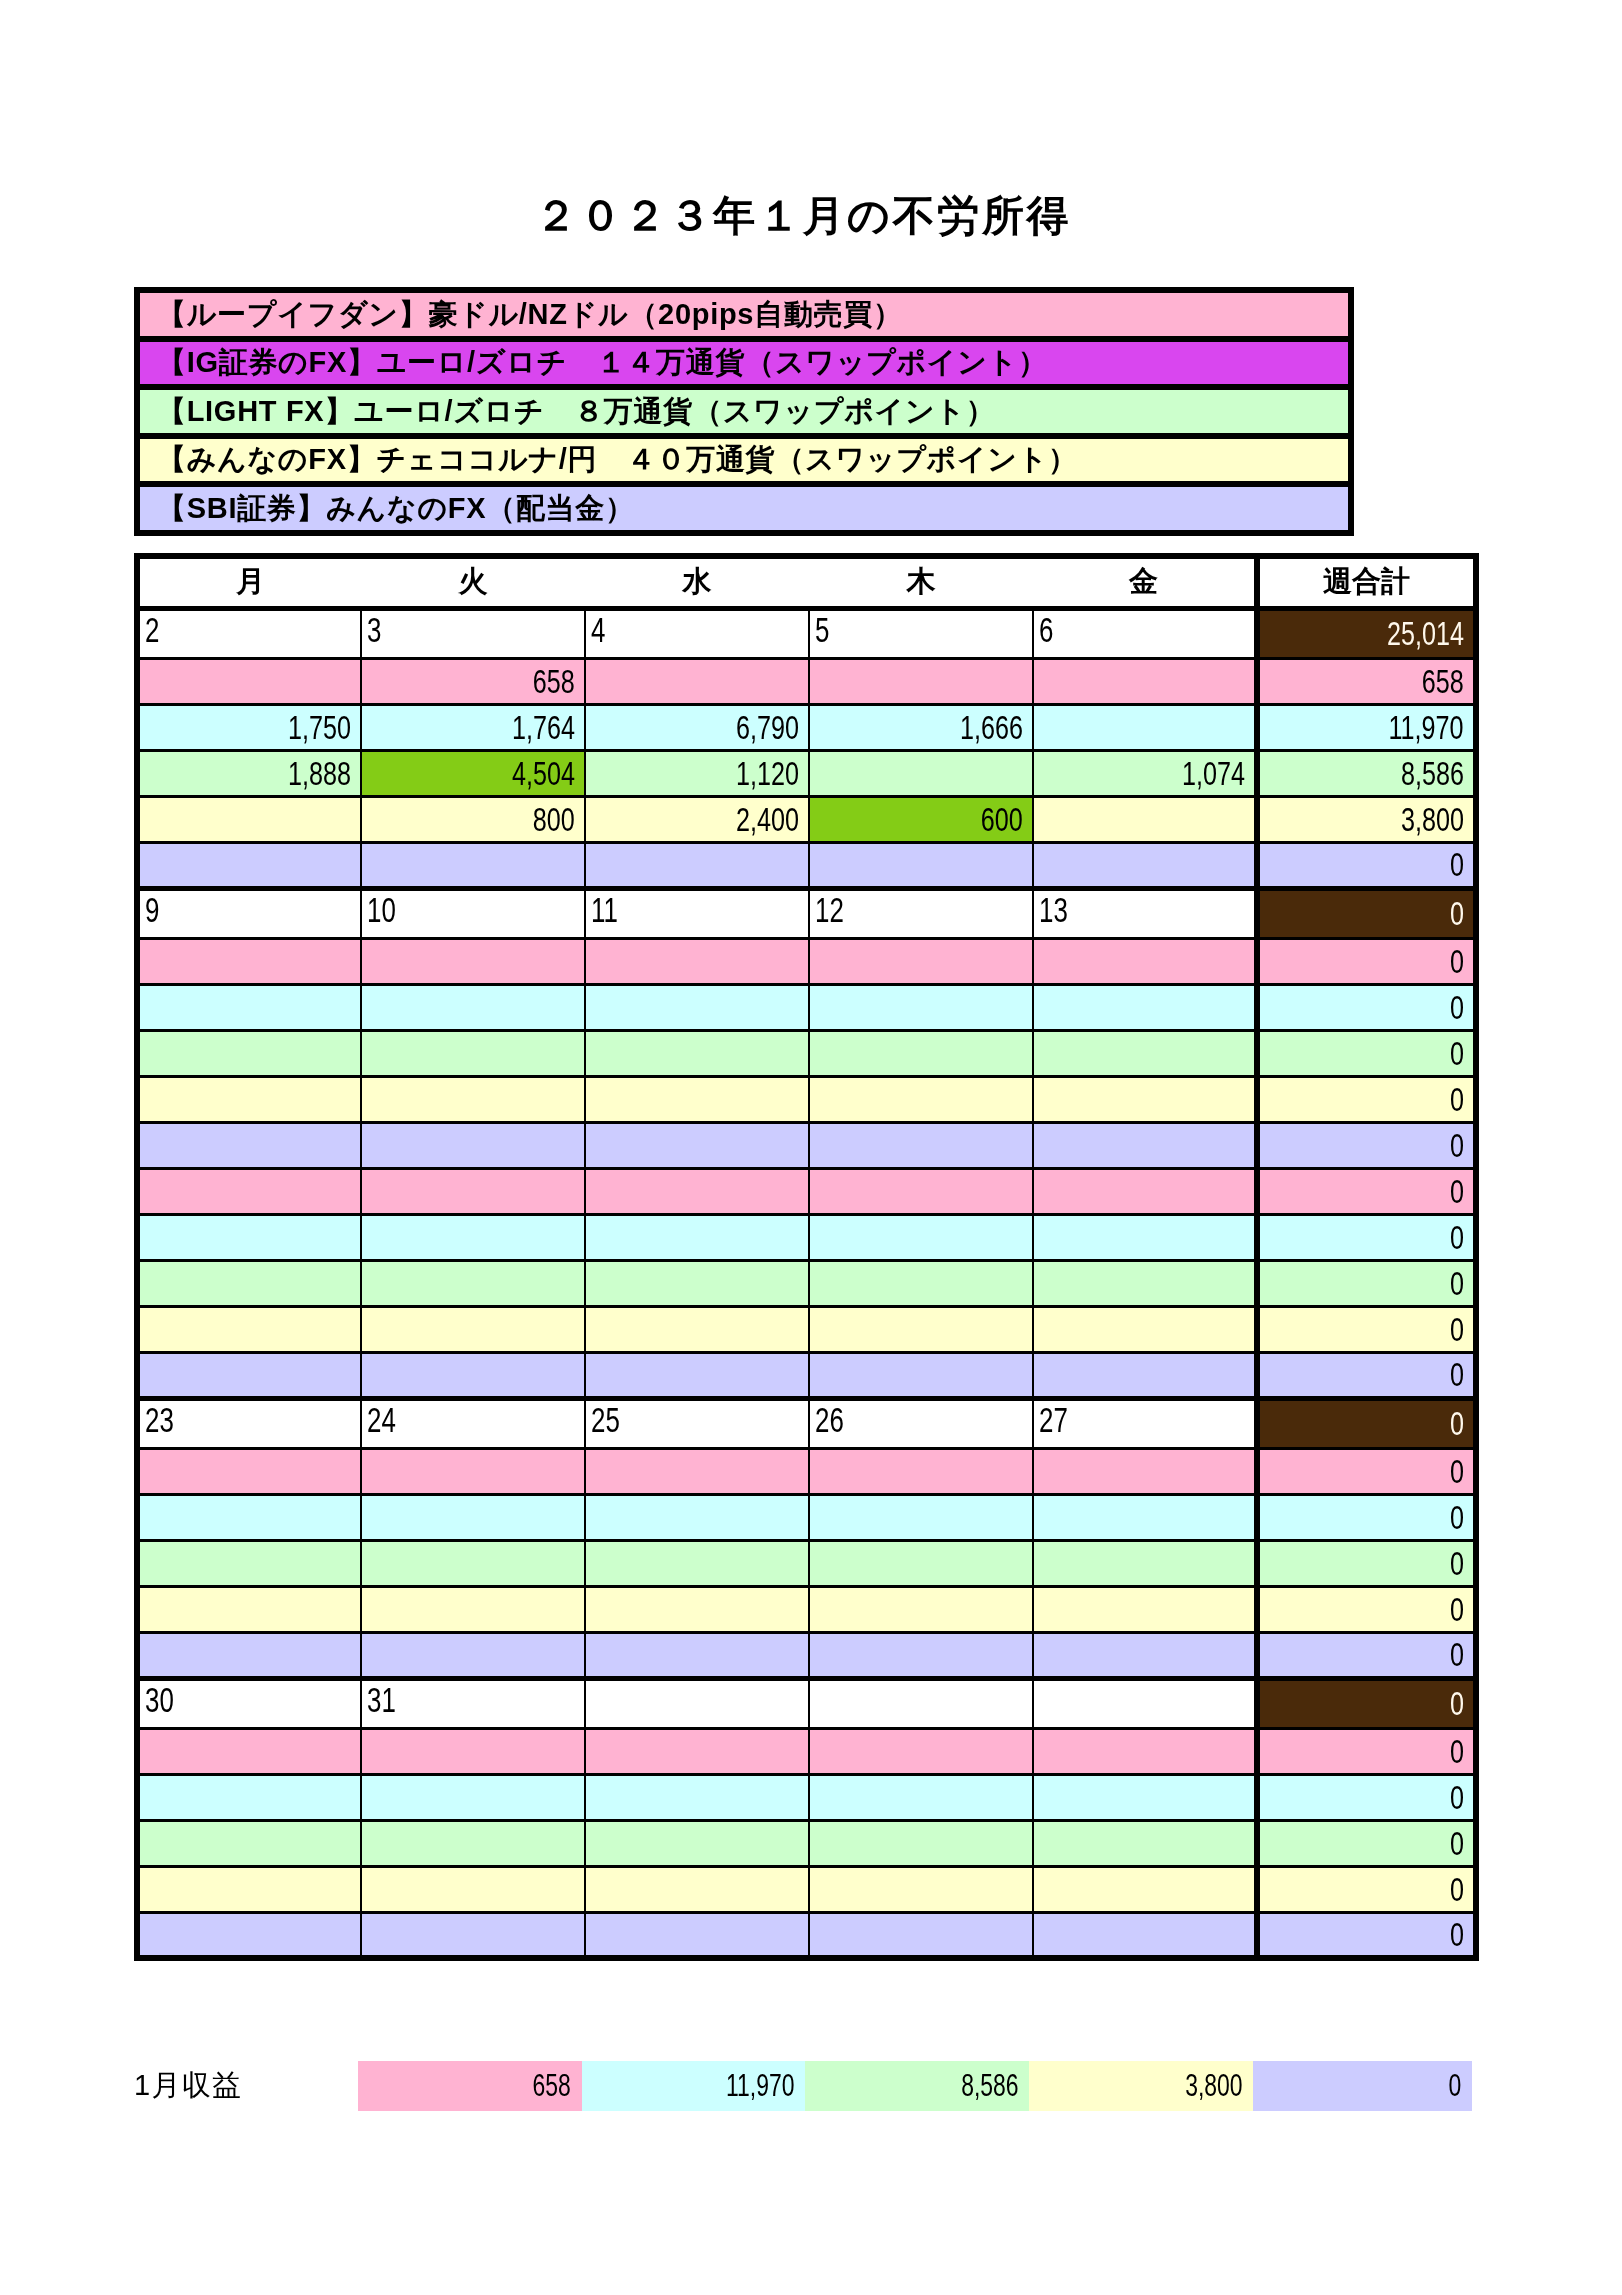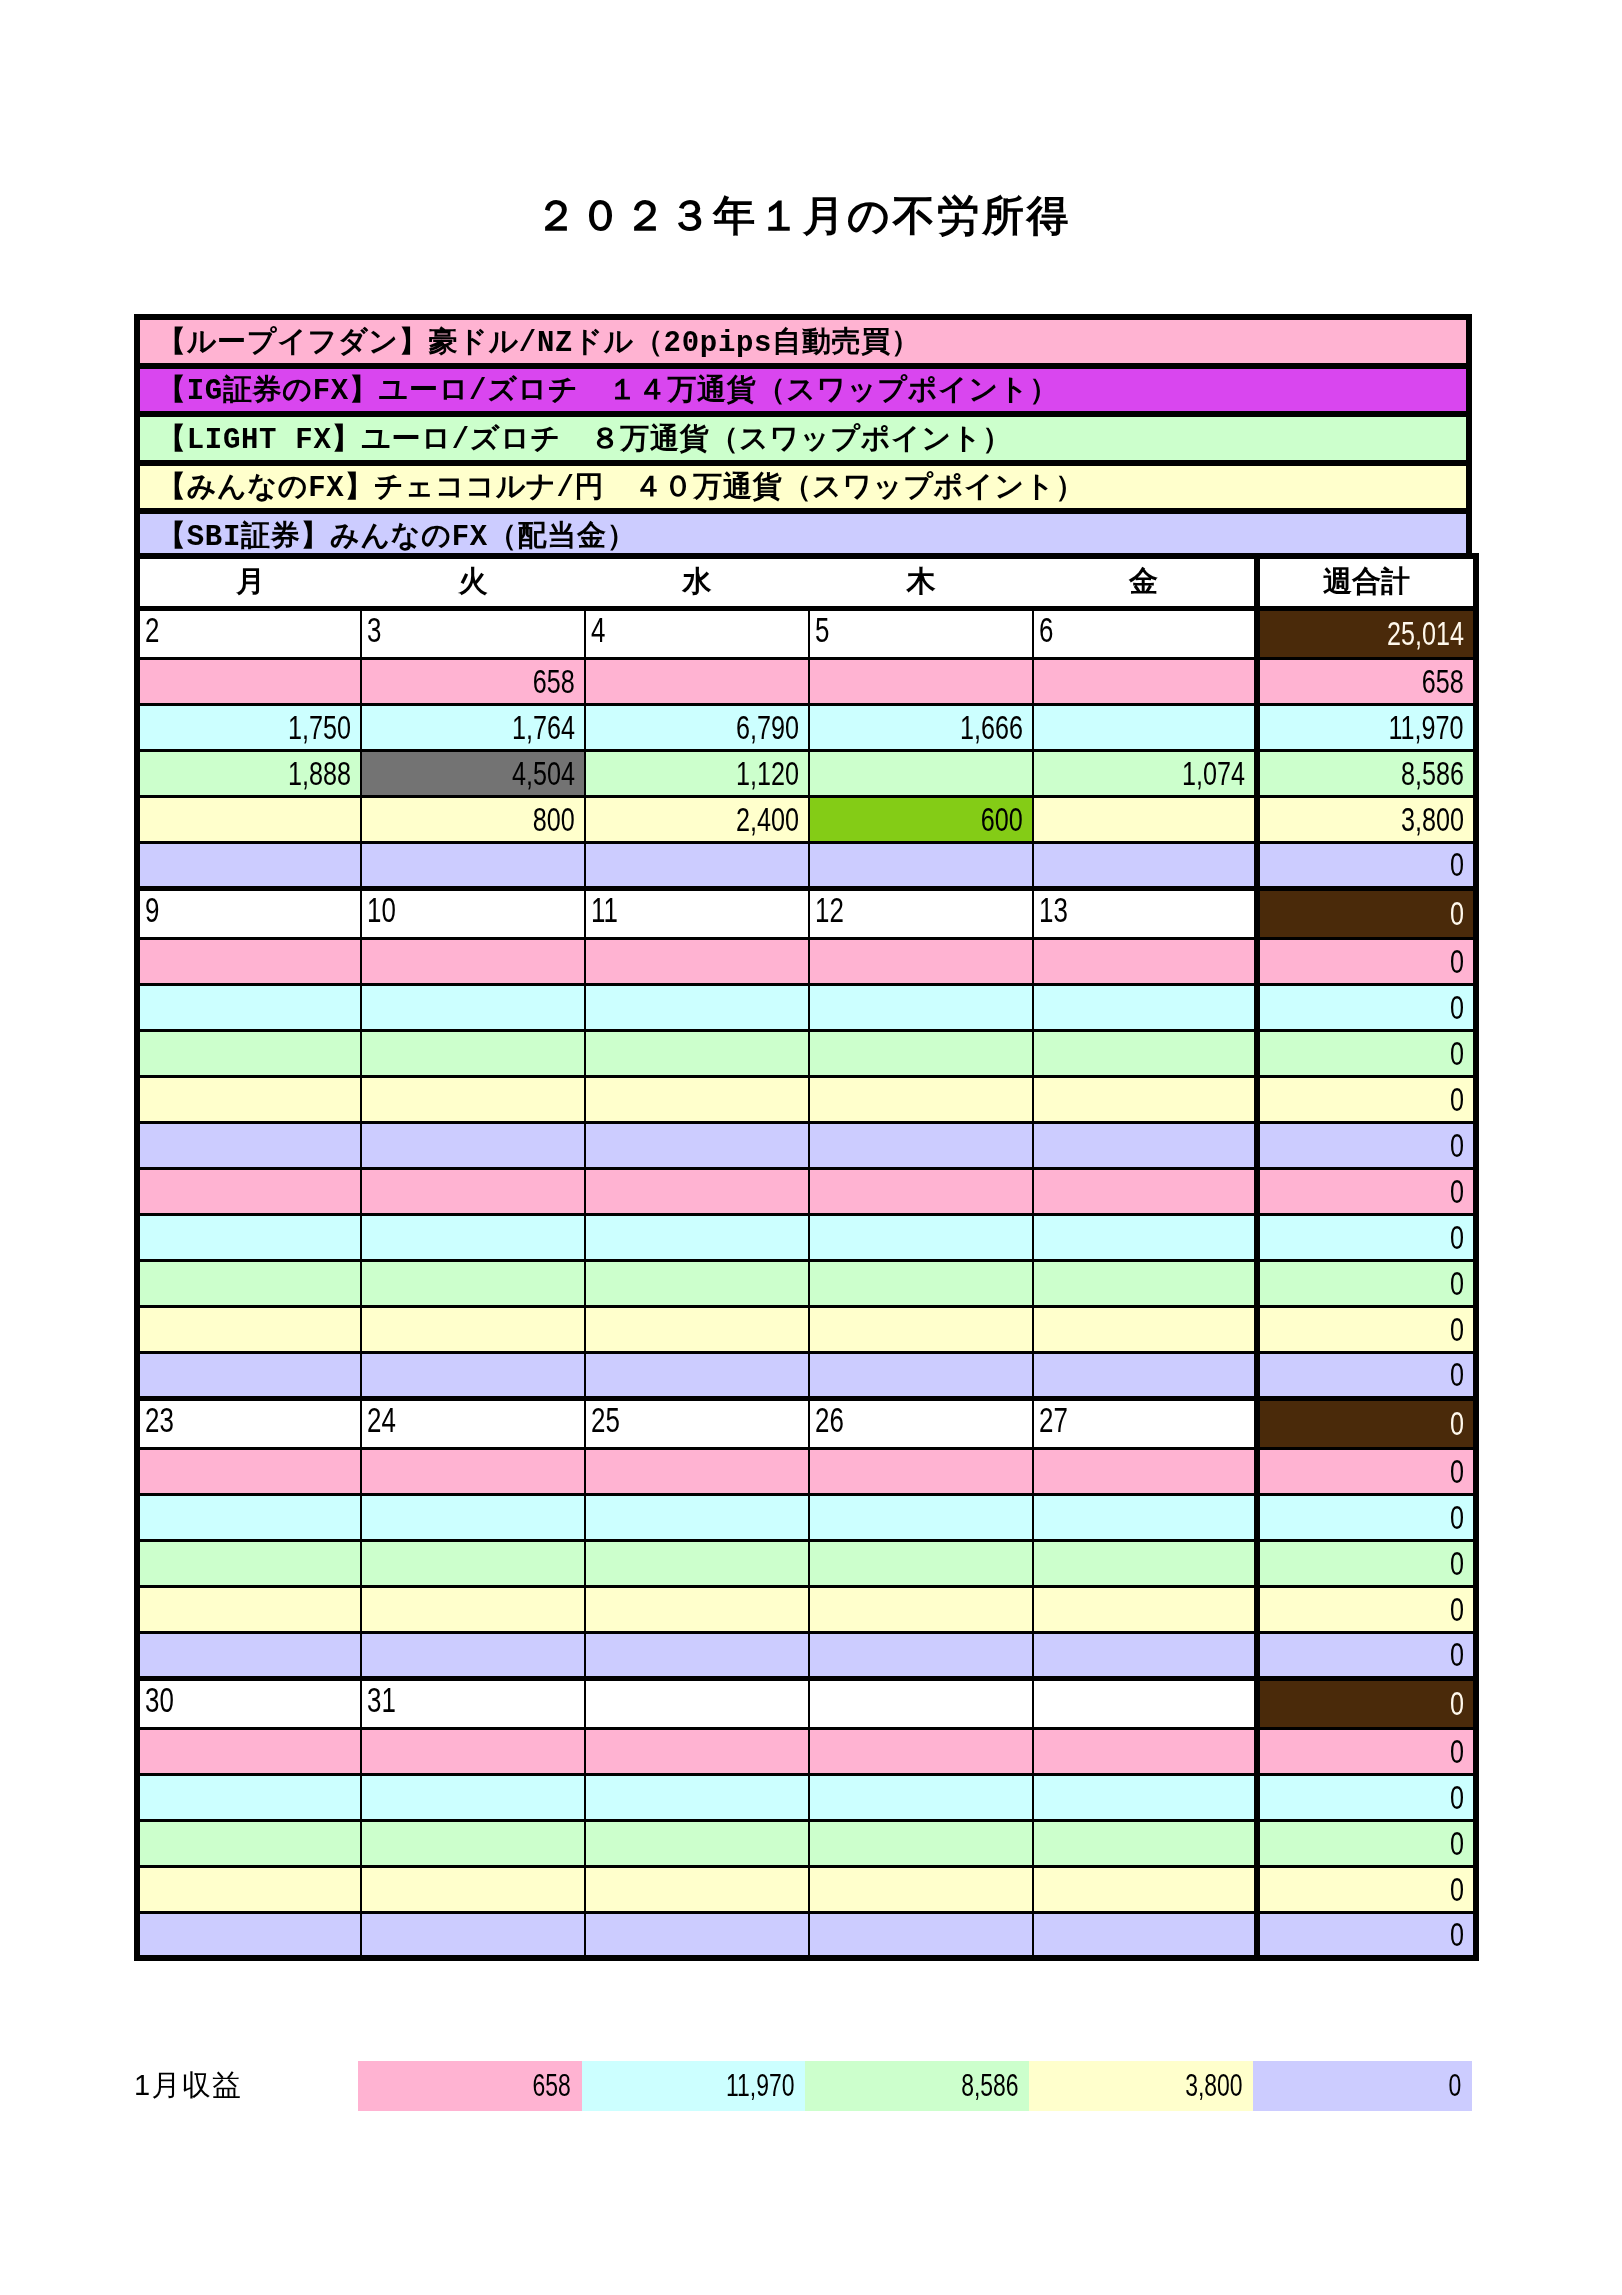--- a/index.html
+++ b/index.html
@@ -6,21 +6,21 @@
   .page {
     position:relative; width:1622px; height:2295px; background:#ffffff;
     font-family:"Liberation Sans", sans-serif; color:#000;border-radius:30px;
   }
   .title {
     position:absolute; left:134px; top:188px; width:1338px;
     text-align:center; font-size:42px; font-weight:bold; letter-spacing:2.6px;
     margin:0;
   }
   
-  .legend { position:absolute; left:134px; top:314px; width:1338px;font-family:Liberation Mono, monospace; }
+  .legend { position:absolute; left:134px; top:287px; width:1220px; }
   .legend-row {
     box-sizing:border-box; height:55px; border:6.5px solid #000;
     display:flex; align-items:center; padding-left:17px;
     font-size:29px; font-weight:600; letter-spacing:0.7px;
   }
   .legend-row + .legend-row { margin-top:-6.5px; }
   
   table.cal {
     position:absolute; left:134px; top:553px; width:1338px;
     border-collapse:collapse; table-layout:fixed; border:6.5px solid #000;
@@ -128,21 +128,21 @@
         <tr class="data-row">
           <td style="background: rgb(204, 255, 255);"><span class="num">1,750</span></td>
           <td style="background: rgb(204, 255, 255);"><span class="num">1,764</span></td>
           <td style="background: rgb(204, 255, 255);"><span class="num">6,790</span></td>
           <td style="background: rgb(204, 255, 255);"><span class="num">1,666</span></td>
           <td style="background: rgb(204, 255, 255);"><span class="num"></span></td>
           <td class="tot" style="background: rgb(204, 255, 255);"><span class="num">11,970</span></td>
         </tr>
         <tr class="data-row">
           <td style="background: rgb(204, 255, 204);"><span class="num">1,888</span></td>
-          <td style="background: #737373;"><span class="num">4,504</span></td>
+          <td style="background: #84cc16;"><span class="num">4,504</span></td>
           <td style="background: rgb(204, 255, 204);"><span class="num">1,120</span></td>
           <td style="background: rgb(204, 255, 204);"><span class="num"></span></td>
           <td style="background: rgb(204, 255, 204);"><span class="num">1,074</span></td>
           <td class="tot" style="background: rgb(204, 255, 204);"><span class="num">8,586</span></td>
         </tr>
         <tr class="data-row">
           <td style="background: rgb(255, 255, 204);"><span class="num"></span></td>
           <td style="background: rgb(255, 255, 204);"><span class="num">800</span></td>
           <td style="background: rgb(255, 255, 204);"><span class="num">2,400</span></td>
           <td style="background: #84cc16;"><span class="num">600</span></td>

